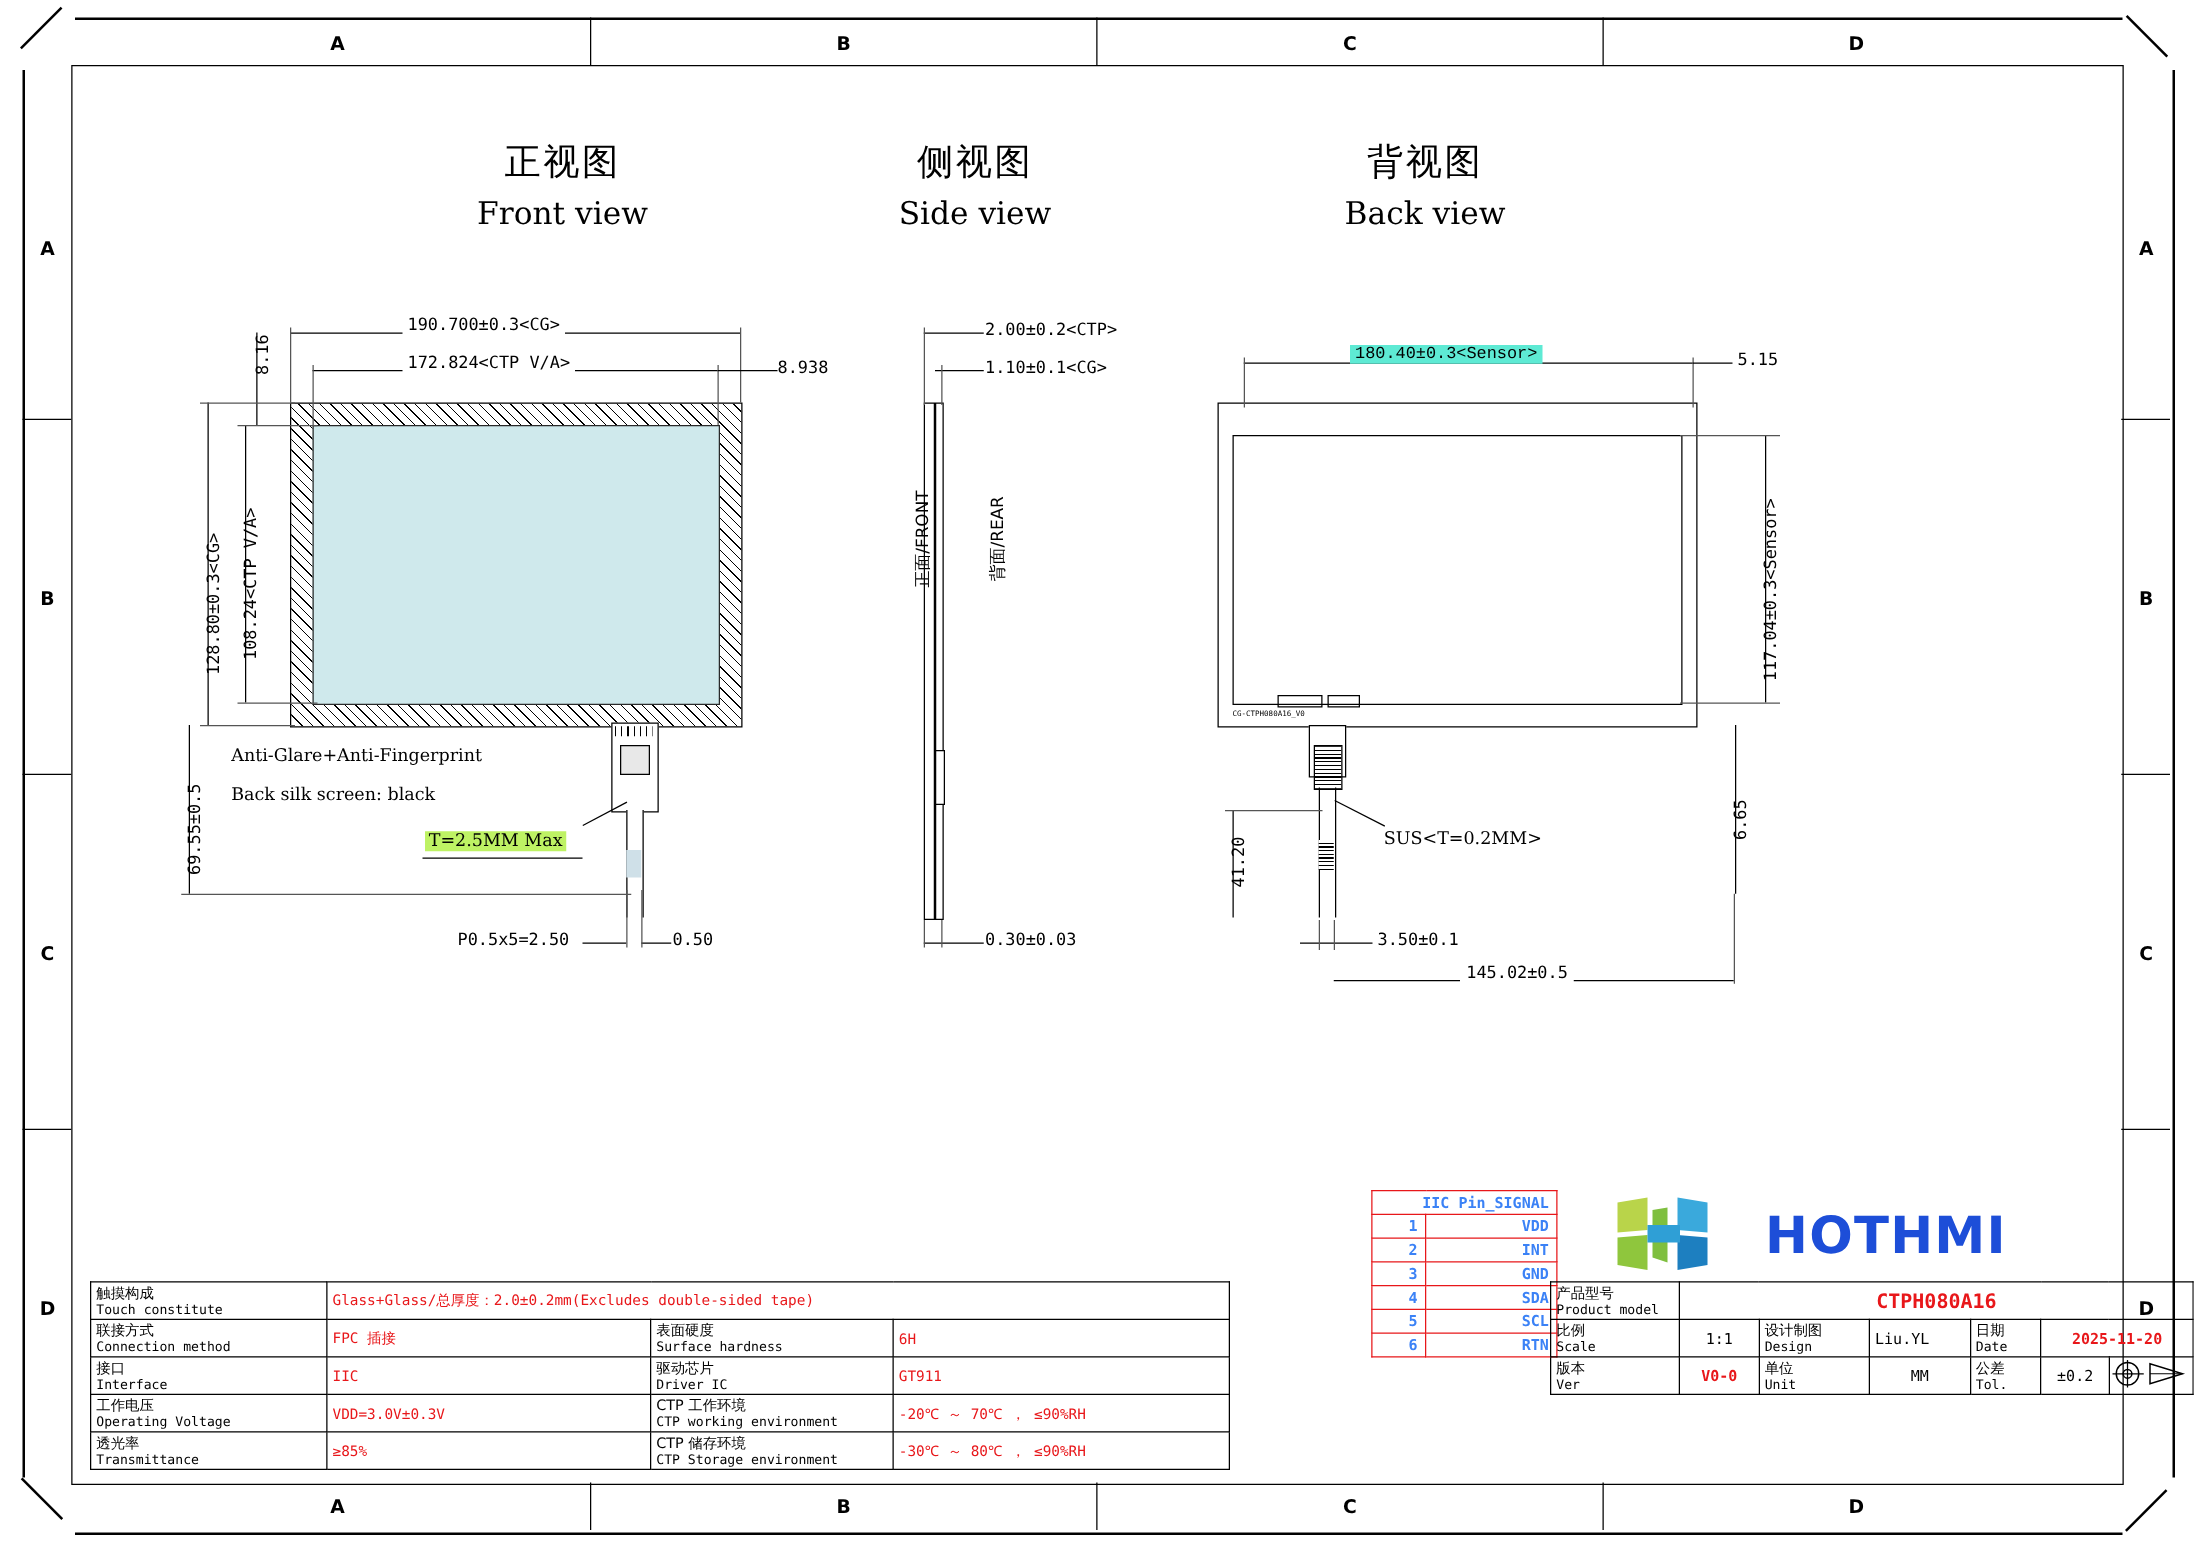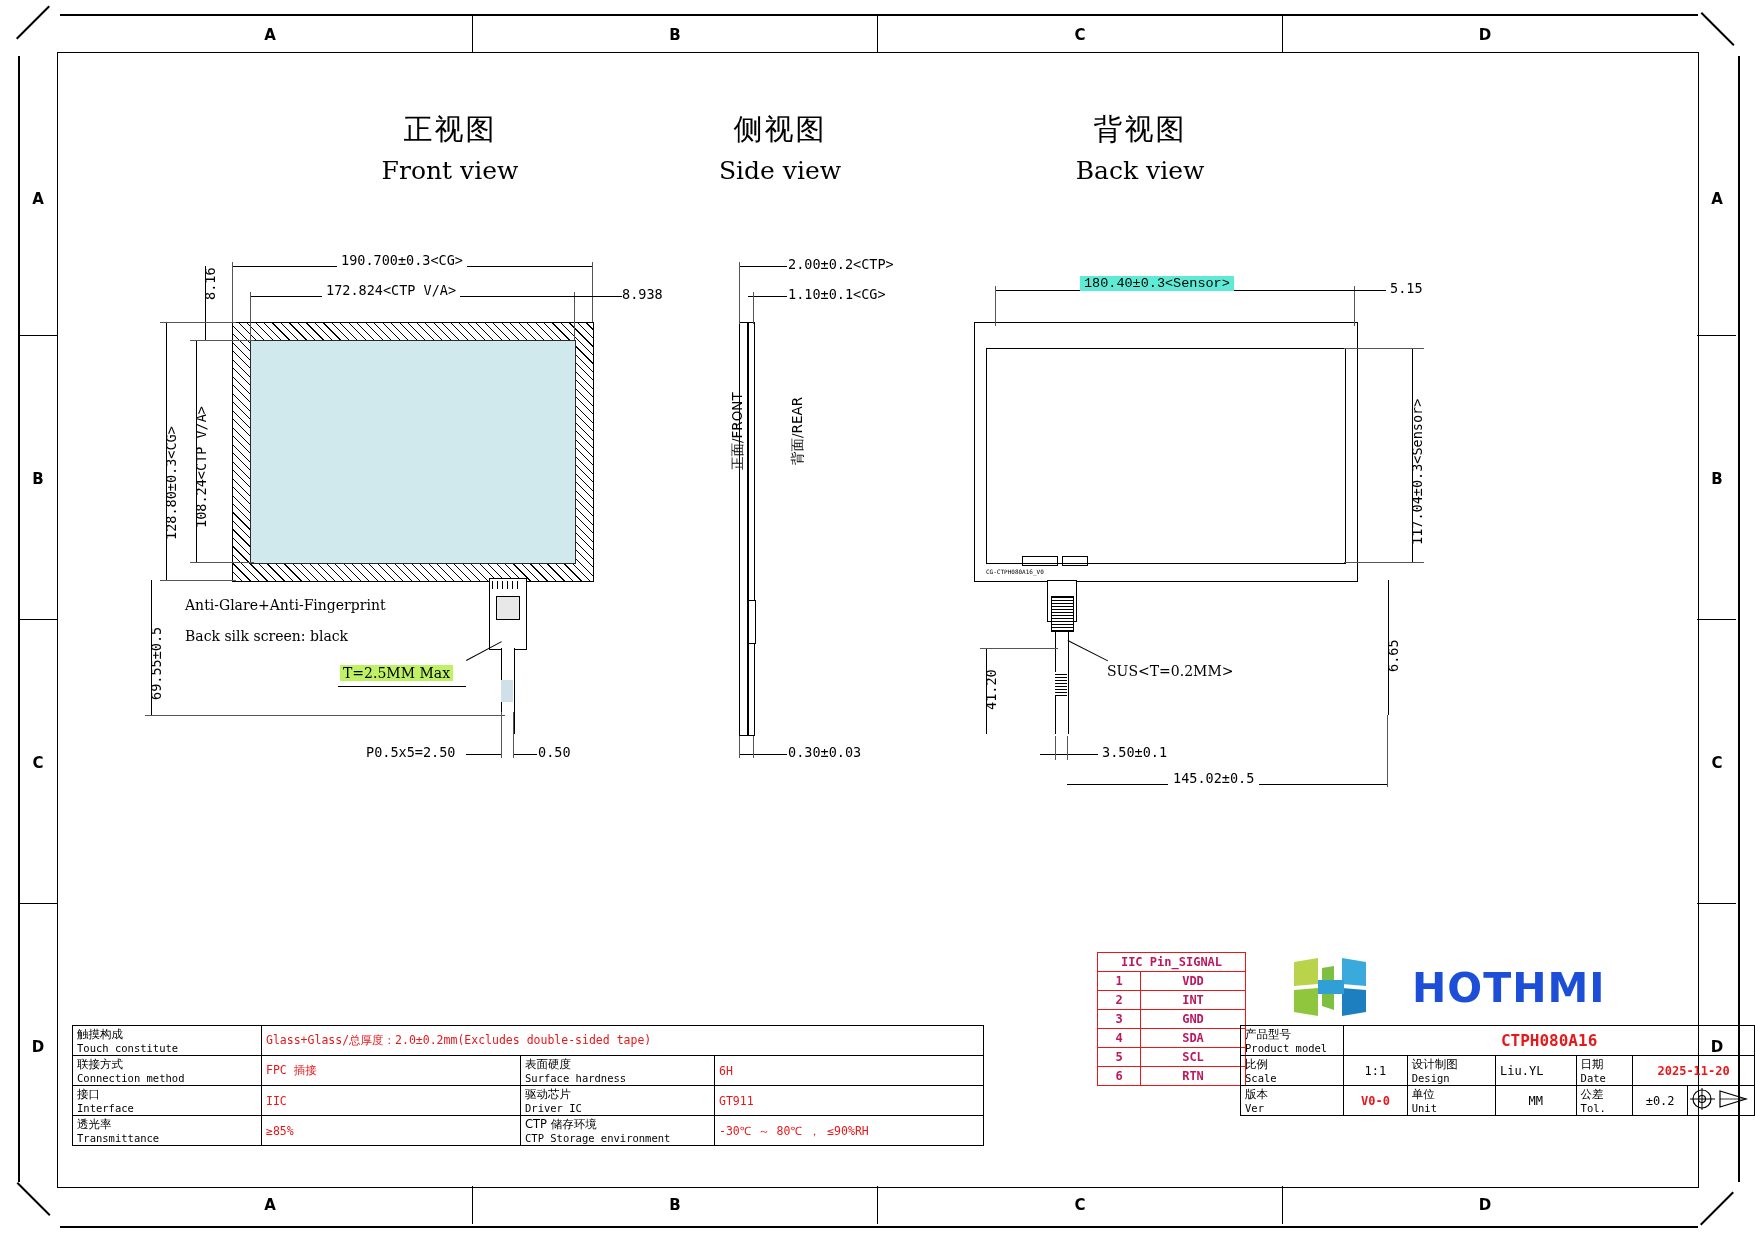--- a/index.html
+++ b/index.html
@@ -27,21 +27,21 @@
   .hatch{
     background-image:repeating-linear-gradient(45deg,#000 0 0.8px,transparent 0.8px 6px);
   }
   .va-area{background:#cfe9ec;}
   
   table{border-collapse:collapse;}
   .tbl td{border:1px solid #000;font-size:11.5px;padding:1px 4px;vertical-align:middle;}
   .red{color:#e8171a;}
   .cn-sm{font-size:11.5px;font-family:"DejaVu Sans",sans-serif;}
   .en-sm{font-size:10.5px;font-family:"DejaVu Sans Mono",monospace;}
-  .pin-tbl td{border:1px solid #e8171a;color:#be185d;font-size:12px;text-align:center;padding:2px 6px;font-weight:bold;}
+  .pin-tbl td{border:1px solid #e8171a;color:#3b82f6;font-size:12px;text-align:right;padding:2px 6px;font-weight:bold;}
   .title-tbl td{border:1px solid #000;font-size:12px;padding:1px 4px;}
   
   .logo-text{font-family:"DejaVu Sans",sans-serif;font-size:41px;font-weight:bold;color:#1d4ed8;letter-spacing:1px;}
 </style>
 </head>
 <body>
 
 <div id="sheet">
 
   <div class="abs outer-border"></div>
@@ -109,21 +109,21 @@
 
   <div class="abs" style="left:489px;top:578px;width:36px;height:70px;border:1px solid #000;background:#fff;"></div>
   <div class="abs" style="left:496px;top:596px;width:22px;height:22px;border:1px solid #000;background:#e8e8e8;"></div>
   <div class="abs" style="left:492px;top:581px;width:30px;height:8px;background:repeating-linear-gradient(90deg,#000 0 1px,transparent 1px 5px);"></div>
   <div class="abs" style="left:501px;top:648px;width:12px;height:86px;border-left:1px solid #000;border-right:1px solid #000;background:#fff;"></div>
   <div class="abs" style="left:501px;top:680px;width:12px;height:22px;background:#cfe0e8;"></div>
 
   <div class="abs line-h" style="left:232px;top:266px;width:360px;"></div>
   <div class="abs extv ext" style="left:232px;top:262px;height:60px;border-left:1px solid #555;border-top:none;"></div>
   <div class="abs extv" style="left:592px;top:262px;height:60px;"></div>
-  <div class="abs dim" style="left:322px;top:252px;background:#fff;padding:0 4px;margin-left:15px;">190.700±0.3&lt;CG&gt;</div>
+  <div class="abs dim" style="left:322px;top:252px;background:#fff;padding:0 4px;">190.700±0.3&lt;CG&gt;</div>
 
   <div class="abs line-h" style="left:250px;top:296px;width:324px;"></div>
   <div class="abs extv" style="left:250px;top:292px;height:48px;"></div>
   <div class="abs extv" style="left:574px;top:292px;height:48px;"></div>
   <div class="abs dim" style="left:322px;top:282px;background:#fff;padding:0 4px;">172.824&lt;CTP V/A&gt;</div>
 
   <div class="abs line-h" style="left:574px;top:296px;width:48px;"></div>
   <div class="abs dim" style="left:622px;top:286px;">8.938</div>
 
   <div class="abs line-v" style="left:205px;top:266px;height:74px;"></div>
@@ -246,20 +246,32 @@
         <td>
           <div class="cn-sm">接口</div>
           <div class="en-sm">Interface</div>
         </td>
         <td class="red">IIC</td>
         <td>
           <div class="cn-sm">驱动芯片</div>
           <div class="en-sm">Driver IC</div>
         </td>
         <td class="red">GT911</td>
+      </tr>
+      <tr>
+        <td>
+          <div class="cn-sm">工作电压</div>
+          <div class="en-sm">Operating Voltage</div>
+        </td>
+        <td class="red">VDD=3.0V±0.3V</td>
+        <td>
+          <div class="cn-sm">CTP 工作环境</div>
+          <div class="en-sm">CTP working environment</div>
+        </td>
+        <td class="red">-20℃ ～ 70℃ ， ≤90%RH</td>
       </tr>
       <tr>
         <td>
           <div class="cn-sm">透光率</div>
           <div class="en-sm">Transmittance</div>
         </td>
         <td class="red">≥85%</td>
         <td>
           <div class="cn-sm">CTP 储存环境</div>
           <div class="en-sm">CTP Storage environment</div>

